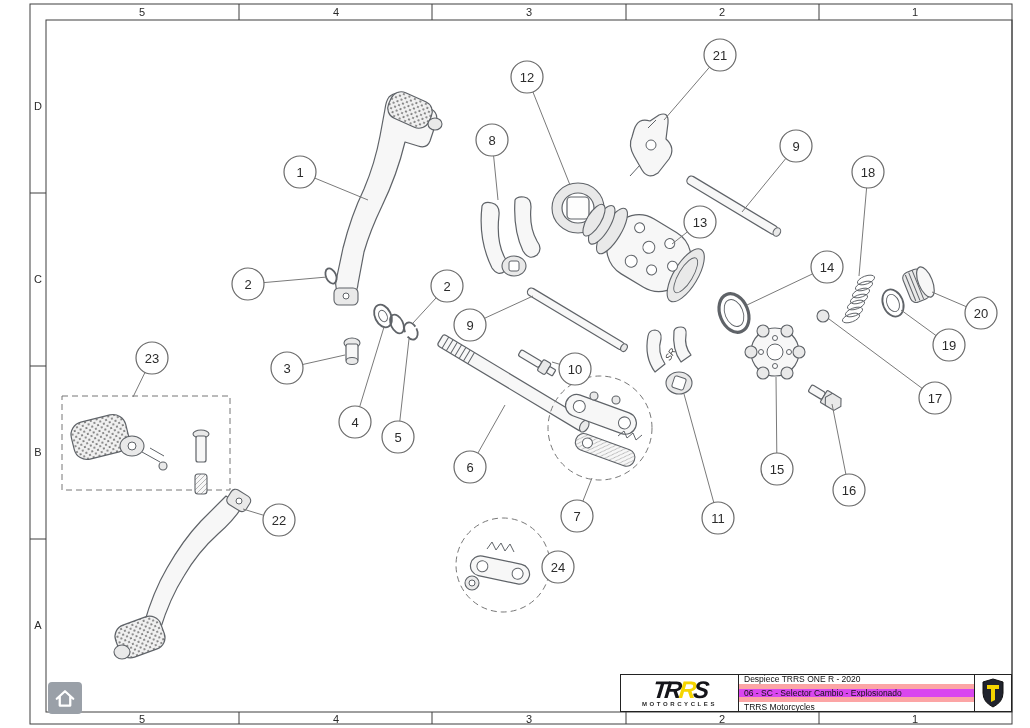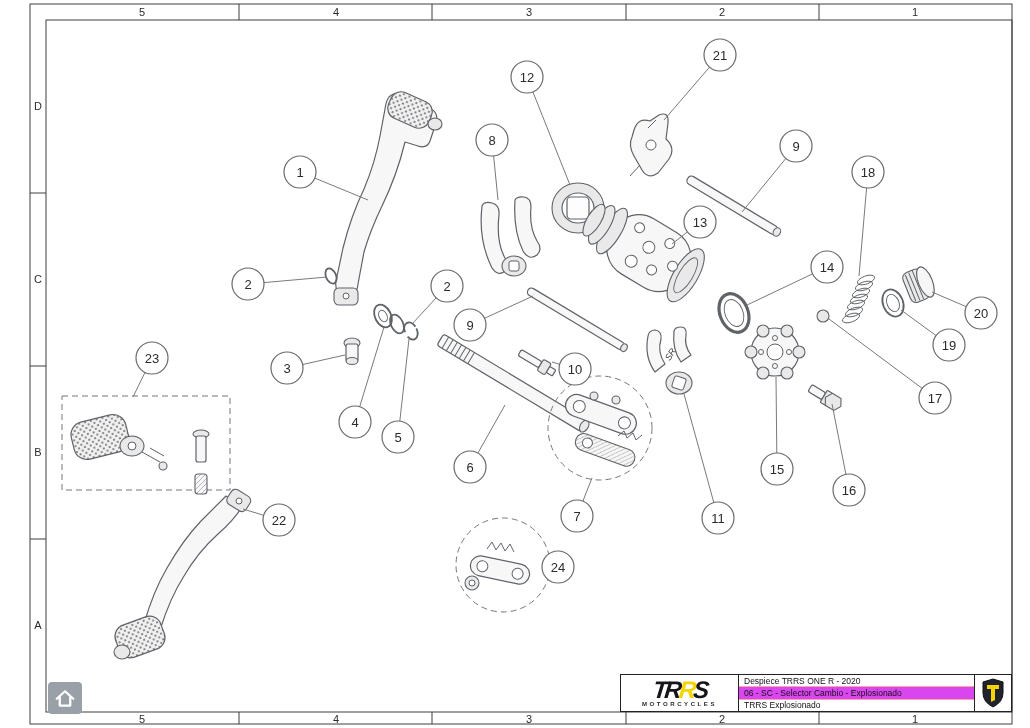--- a/index.html
+++ b/index.html
@@ -42,21 +42,21 @@
   .tb-logo-text{
     font-weight:bold;font-style:italic;font-size:24px;line-height:0.9;
     letter-spacing:-3px;transform:skewX(-6deg);white-space:nowrap;
   }
   .tb-logo-sub{
     font-size:6px;font-weight:bold;letter-spacing:2.6px;color:#2a2a2a;margin-top:1px;white-space:nowrap;
   }
   .tb-rows{flex:1;display:flex;flex-direction:column;min-width:0;}
   .tb-row{
     flex:1;display:flex;align-items:center;padding-left:5px;
-    font-size:8.5px;color:#111;border-bottom:1px solid #fca5a5;background:#fff;
+    font-size:8.5px;color:#111;border-bottom:5px solid #fca5a5;background:#fff;
     white-space:nowrap;overflow:hidden;
   }
   .tb-row:last-child{border-bottom:none;}
   .tb-row.accent{background:#d946ef;}
   .tb-shield{
     width:37px;border-left:1px solid #222;box-sizing:border-box;
     display:flex;align-items:center;justify-content:center;background:#fff;
   }
 
   
@@ -426,21 +426,21 @@
       <div class="tb-logo-sub">MOTORCYCLES</div>
     </div>
     <div class="tb-rows">
         <div class="tb-row">
           <span>Despiece TRRS ONE R - 2020</span>
         </div>
         <div class="tb-row accent">
           <span>06 - SC - Selector Cambio - Explosionado</span>
         </div>
         <div class="tb-row">
-          <span>TRRS Explosionado</span>
+          <span>TRRS Motorcycles</span>
         </div>
       </div>
     <div class="tb-shield">
       <svg width="24" height="30" viewBox="0 0 24 30">
         <path d="M12,1 L22,4 V15 Q22,24 12,29 Q2,24 2,15 V4 Z" fill="#20232d" stroke="#111" stroke-width="1"></path>
         <rect x="6" y="7" width="12" height="4" fill="#f5d500"></rect>
         <polygon points="10,11 14,11 14,22 10,24" fill="#f5d500"></polygon>
       </svg>
     </div>
   </div>

